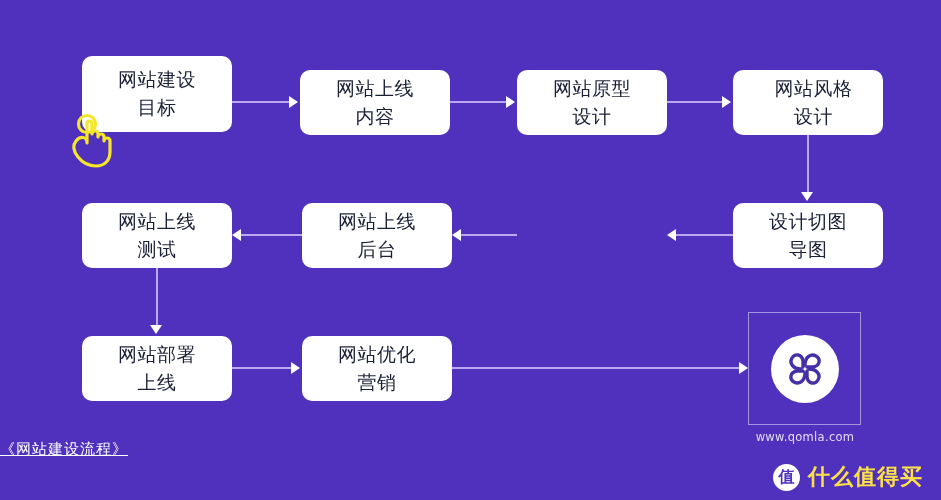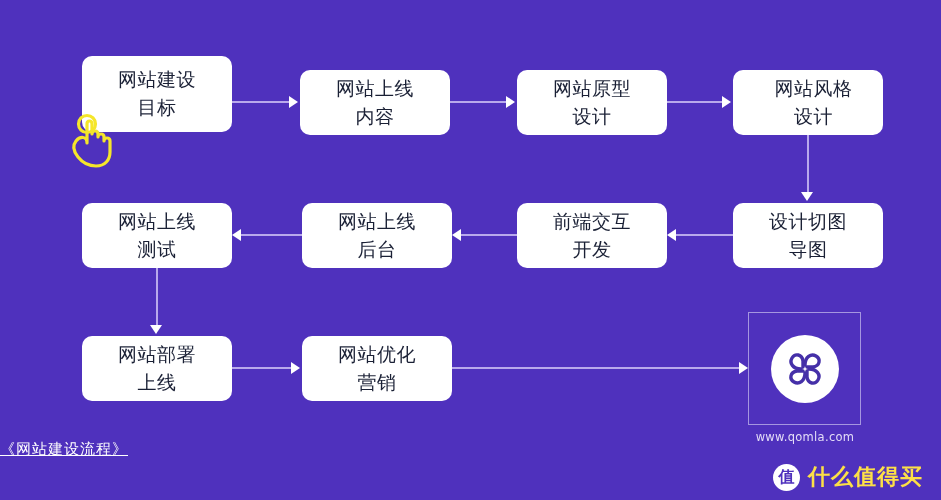--- a/index.html
+++ b/index.html
@@ -152,22 +152,20 @@
 目标</div>
   <div class="node" style="left:300px; top:70px;  width:150px; height:65px;">网站上线
 内容</div>
   <div class="node" style="left:517px; top:70px;  width:150px; height:65px;">网站原型
 设计</div>
   <div class="node" style="left:733px; top:70px;  width:150px; height:65px;padding-left:11px;">网站风格
 设计</div>
 
   <div class="node" style="left:733px; top:203px; width:150px; height:65px;">设计切图
 导图</div>
-  <div class="node" style="left:517px; top:203px; width:150px; height:65px;">前端交互
-开发</div>
   <div class="node" style="left:302px; top:203px; width:150px; height:65px;">网站上线
 后台</div>
   <div class="node" style="left:82px;  top:203px; width:150px; height:65px;">网站上线
 测试</div>
 
   <div class="node" style="left:82px;  top:336px; width:150px; height:65px;">网站部署
 上线</div>
   <div class="node" style="left:302px; top:336px; width:150px; height:65px;">网站优化
 营销</div>
 

